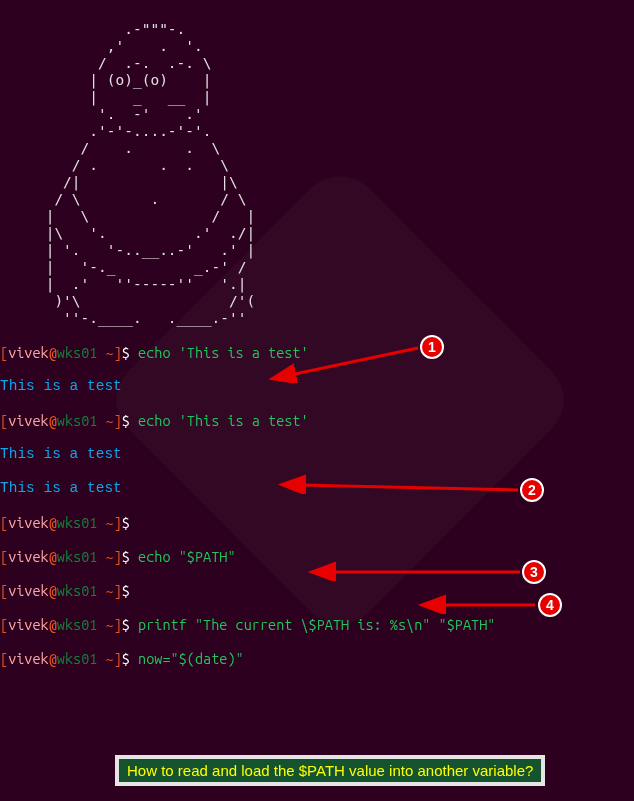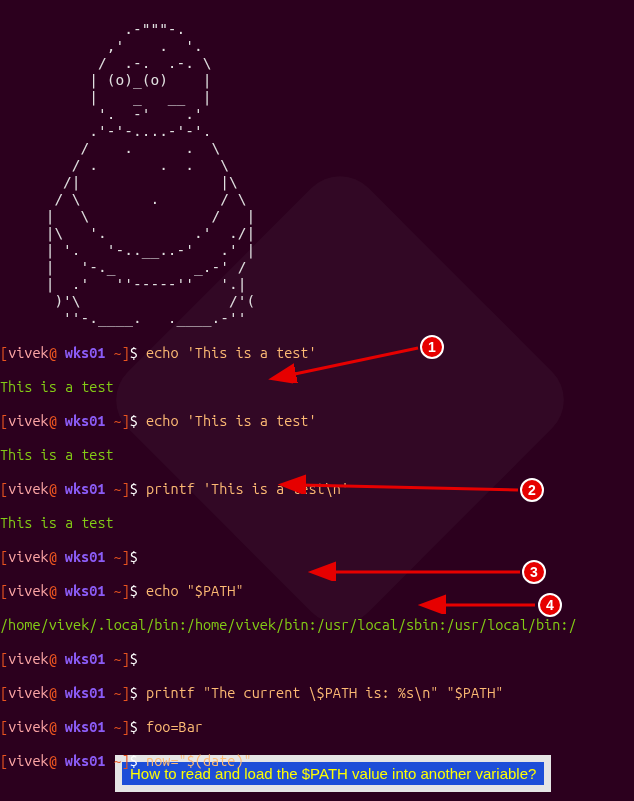--- a/index.html
+++ b/index.html
@@ -35,26 +35,26 @@
 .ascii {
   color: #e0e0e0;
   font-size: 14.5px;
   line-height: 17px;
   padding-left: 2px;
 }
 .line { white-space: pre; }
 .br-l { color: #e95420; }
 .user { color: #fca5a5; }
 .at { color: #e95420; }
-.host { color: #8b5cf6; font-weight: bold; margin-left: 8px; }
+.host { color: #15803d; font-weight: normal; }
 .tilde { color: #e95420; }
 .br-r { color: #e95420; }
 .dollar { color: #ffffff; }
-.cmd { color: #fdba74; }
-.output { color: #84cc16; }
+.cmd { color: #22c55e; }
+.output { color: #0ea5e9; font-family: Liberation Mono, monospace; }
 
 
 .annotations {
   position: absolute;
   top: 0; left: 0;
   width: 634px;
   height: 801px;
   pointer-events: none;
   z-index: 5;
 }
@@ -74,26 +74,26 @@
 }
 .arrow {
   position: absolute;
   stroke: #e60000;
   fill: #e60000;
 }
 .caption {
   position: absolute;
   left: 115px;
   top: 755px;
-  background: #1d4ed8;
+  background: #14532d;
   color: #ffff00;
   font-family: Arial, sans-serif;
   font-size: 15px;
   padding: 3px 8px;
-  border: 7px solid #e5e5e5;
+  border: 4px solid #e5e5e5;
 }
 </style>
 </head>
 <body>
 
 <div class="watermark"></div>
 
 <div class="terminal">
 <pre class="ascii">              .-"""-.
             ,'    .  '.
@@ -110,28 +110,25 @@
      |\   '.          .'  ./|
      | '.   '-..__..-'   .' |
      |   '-._         _.-' /
      |  .'   ''-----''   '.|
       )'\                 /'(
        ''-.____.   .____.-''</pre>
 <div class="line"><span class="br-l">[</span><span class="user">vivek</span><span class="at">@</span><span class="host">wks01</span><span class="tilde"> ~</span><span class="br-r">]</span><span class="dollar">$</span><span class="cmd"> echo 'This is a test'</span></div>
 <div class="line output">This is a test</div>
 <div class="line"><span class="br-l">[</span><span class="user">vivek</span><span class="at">@</span><span class="host">wks01</span><span class="tilde"> ~</span><span class="br-r">]</span><span class="dollar">$</span><span class="cmd"> echo 'This is a test'</span></div>
 <div class="line output">This is a test</div>
-<div class="line"><span class="br-l">[</span><span class="user">vivek</span><span class="at">@</span><span class="host">wks01</span><span class="tilde"> ~</span><span class="br-r">]</span><span class="dollar">$</span><span class="cmd"> printf 'This is a test\n'</span></div>
 <div class="line output">This is a test</div>
 <div class="line"><span class="br-l">[</span><span class="user">vivek</span><span class="at">@</span><span class="host">wks01</span><span class="tilde"> ~</span><span class="br-r">]</span><span class="dollar">$</span><span class="cmd"></span></div>
 <div class="line"><span class="br-l">[</span><span class="user">vivek</span><span class="at">@</span><span class="host">wks01</span><span class="tilde"> ~</span><span class="br-r">]</span><span class="dollar">$</span><span class="cmd"> echo "$PATH"</span></div>
-<div class="line output">/home/vivek/.local/bin:/home/vivek/bin:/usr/local/sbin:/usr/local/bin:/</div>
 <div class="line"><span class="br-l">[</span><span class="user">vivek</span><span class="at">@</span><span class="host">wks01</span><span class="tilde"> ~</span><span class="br-r">]</span><span class="dollar">$</span><span class="cmd"></span></div>
 <div class="line"><span class="br-l">[</span><span class="user">vivek</span><span class="at">@</span><span class="host">wks01</span><span class="tilde"> ~</span><span class="br-r">]</span><span class="dollar">$</span><span class="cmd"> printf "The current \$PATH is: %s\n" "$PATH"</span></div>
-<div class="line"><span class="br-l">[</span><span class="user">vivek</span><span class="at">@</span><span class="host">wks01</span><span class="tilde"> ~</span><span class="br-r">]</span><span class="dollar">$</span><span class="cmd"> foo=Bar</span></div>
 <div class="line"><span class="br-l">[</span><span class="user">vivek</span><span class="at">@</span><span class="host">wks01</span><span class="tilde"> ~</span><span class="br-r">]</span><span class="dollar">$</span><span class="cmd"> now="$(date)"</span></div>
 
 
 
 
 
 
 
 
 

